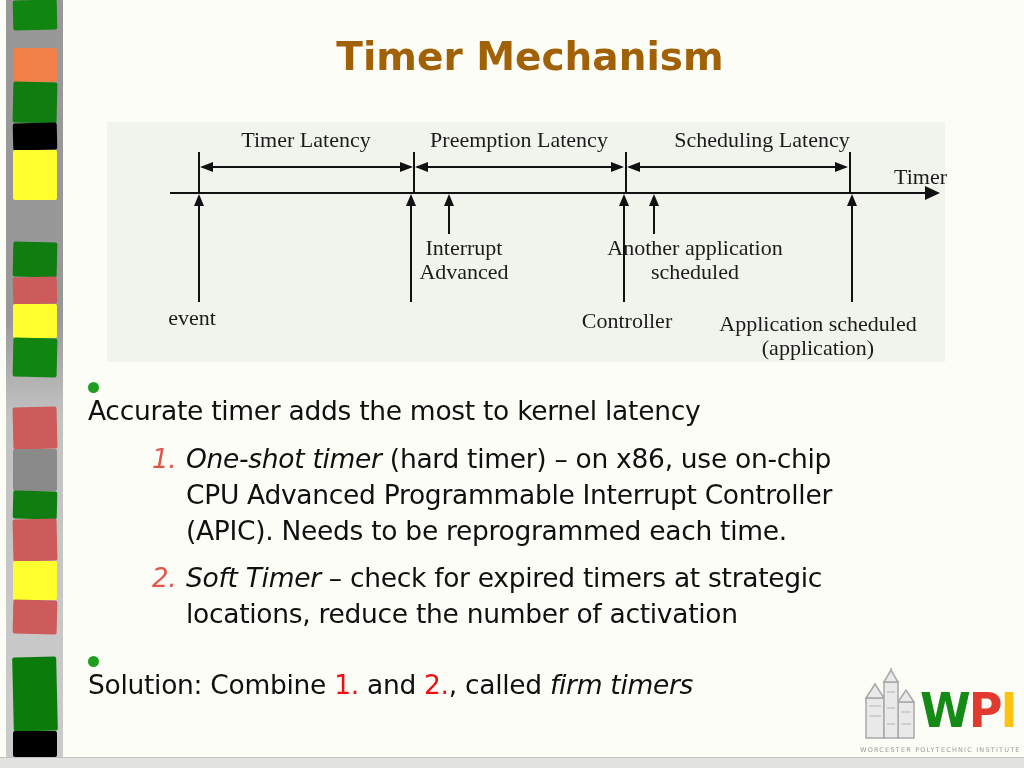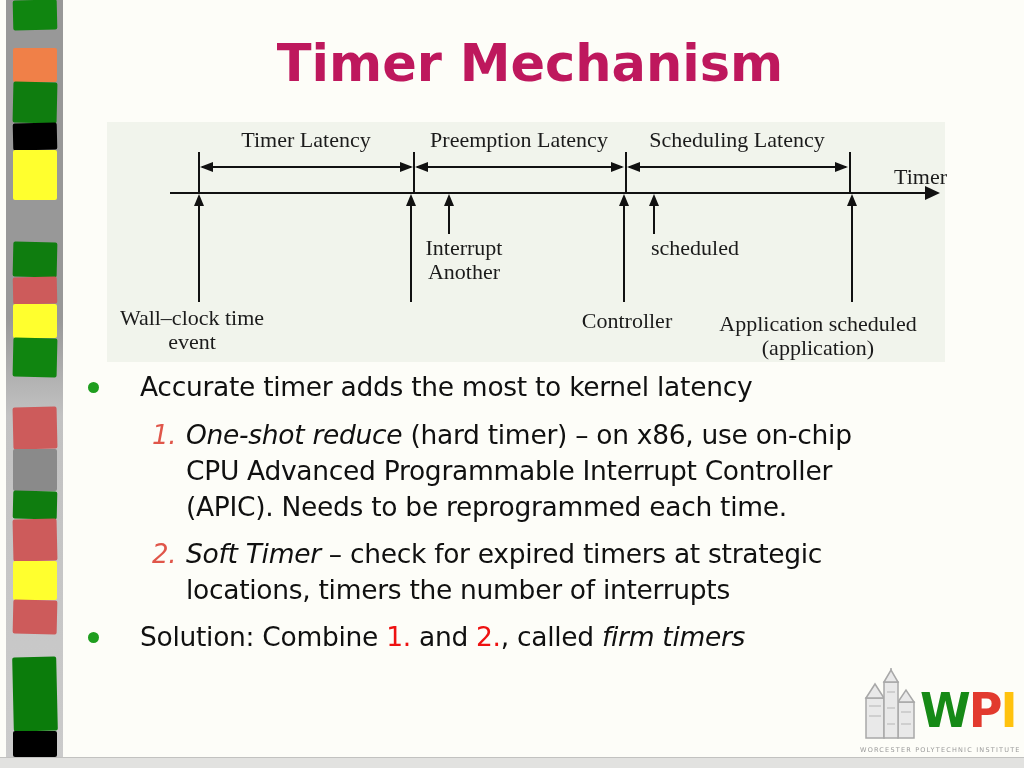--- a/index.html
+++ b/index.html
@@ -6,21 +6,21 @@
   .slide{position:relative;width:1024px;height:768px;background:#fdfdf8;overflow:hidden;
          font-family:"DejaVu Sans",sans-serif;}
   
   .bottom-band{position:absolute;left:0;bottom:0;width:1024px;height:10px;background:#e2e2e0;border-top:1px solid #c2c2c0;}
   
   .strip{position:absolute;left:6px;top:0;width:57px;height:757px;
          background:linear-gradient(#989898 0%,#989898 42%,#c2c2c2 55%,#cbcbcb 100%);}
   .strip .block{position:absolute;left:7px;width:44px;border-radius:2px;}
   
   .title{position:absolute;left:60px;top:34px;width:940px;text-align:center;
-         font-size:51px;font-weight:bold;color:#be185d;letter-spacing:0px;}
+         font-size:39px;font-weight:bold;color:#a16207;letter-spacing:0px;}
   
   .diagram{position:absolute;left:107px;top:122px;width:838px;height:240px;background:#f1f4ec;
            font-family:"Liberation Serif","DejaVu Serif",serif;color:#1b1b1b;}
   .dlabel{position:absolute;transform:translateX(-50%);font-size:22px;line-height:24px;
           text-align:center;white-space:nowrap;}
   .seg-label{top:6px;}
   .tick{position:absolute;top:30px;height:42px;width:2px;background:#111;}
   .dbl{position:absolute;top:44px;height:2px;background:#111;}
   .a-l{position:absolute;left:-2px;top:-4px;width:0;height:0;
        border-top:5px solid transparent;border-bottom:5px solid transparent;border-right:13px solid #111;}
@@ -31,21 +31,21 @@
           border-top:7px solid transparent;border-bottom:7px solid transparent;border-left:15px solid #111;}
   .time-label{position:absolute;left:760px;top:42px;width:80px;text-align:right;font-size:22px;}
   .ev{position:absolute;width:2px;background:#111;top:82px;}
   .ev.long{height:98px;}
   .ev.short{height:30px;}
   .up{position:absolute;top:72px;width:0;height:0;
       border-left:5px solid transparent;border-right:5px solid transparent;border-bottom:12px solid #111;}
   
   .content{position:absolute;left:0;top:369px;width:1010px;font-size:26.5px;color:#101010;letter-spacing:-0.3px;}
   .b-row{display:flex;align-items:flex-start;}
-  .b-dot-row{padding-left:88px;margin-bottom:12px;}
+  .b-dot-row{padding-left:88px;margin-bottom:12px;flex-direction:column;}
   .b-num-row{padding-left:152px;margin-bottom:11px;}
   .b-marker.dot{width:11px;height:11px;border-radius:50%;background:#1f9e1f;margin-top:13px;margin-right:41px;flex:none;}
   .b-marker.num{width:34px;flex:none;color:#e0564a;font-style:italic;font-size:26px;line-height:36px;}
   .b-text{flex:1;}
   .b-line{line-height:36px;}
   .it{font-style:italic;}
   .rednum{color:#ee1111;}
   
   .wpi{position:absolute;left:860px;top:666px;width:160px;height:92px;}
   .tower{position:absolute;left:0;top:2px;}
@@ -79,21 +79,21 @@
       <div class="block" style="top: 657px; height: 74px; background: rgb(11, 124, 11); transform: rotate(-1.3deg);"></div>
       <div class="block" style="top: 731px; height: 26px; background: rgb(0, 0, 0); transform: rotate(0deg);"></div>
     </div>
 
   <div class="title">Timer Mechanism</div>
 
   <div class="diagram">
 
     <div class="dlabel seg-label" style="left:199px">Timer Latency</div>
     <div class="dlabel seg-label" style="left:412px">Preemption Latency</div>
-    <div class="dlabel seg-label" style="left:630px">Scheduling Latency</div>
+    <div class="dlabel seg-label" style="left:655px">Scheduling Latency</div>
 
     <div class="tick" style="left:91px"></div>
     <div class="tick" style="left:306px"></div>
     <div class="tick" style="left:518px"></div>
     <div class="tick" style="left:742px"></div>
 
     <div class="dbl" style="left:95px;width:209px">
         <span class="a-l"></span>
         <span class="a-r"></span>
       </div>
@@ -118,57 +118,57 @@
     <div class="ev short" style="left:341px"></div>
     <div class="up" style="left:512px"></div>
     <div class="ev long" style="left:516px"></div>
     <div class="up" style="left:542px"></div>
     <div class="ev short" style="left:546px"></div>
     <div class="up" style="left:740px"></div>
     <div class="ev long" style="left:744px"></div>
 
     <div class="dlabel" style="left:357px;top:114px">
       <div>Interrupt</div>
-      <div>Another</div>
+      <div>Advanced</div>
     </div>
     <div class="dlabel" style="left:588px;top:114px">
+      <div>Another application</div>
       <div>scheduled</div>
     </div>
 
     <div class="dlabel" style="left:85px;top:184px">
-      <div>Wall–clock time</div>
       <div>event</div>
     </div>
     <div class="dlabel" style="left:520px;top:187px">Controller</div>
     <div class="dlabel" style="left:711px;top:190px">
       <div>Application scheduled</div>
       <div>(application)</div>
     </div>
   </div>
 
   <div class="content">
       <div class="b-row b-dot-row">
         <span class="b-marker dot"></span>
         <div class="b-text">
           <div class="b-line"><span>Accurate timer adds the most to kernel latency</span></div>
         </div>
       </div>
       <div class="b-row b-num-row">
         <span class="b-marker num">1.</span>
         <div class="b-text">
-          <div class="b-line"><span class="it">One-shot reduce</span><span>  (hard timer) – on x86, use on-chip</span></div>
+          <div class="b-line"><span class="it">One-shot timer</span><span>  (hard timer) – on x86, use on-chip</span></div>
           <div class="b-line"><span>CPU Advanced Programmable Interrupt Controller</span></div>
           <div class="b-line"><span>(APIC).  Needs to be reprogrammed each time.</span></div>
         </div>
       </div>
       <div class="b-row b-num-row">
         <span class="b-marker num">2.</span>
         <div class="b-text">
           <div class="b-line"><span class="it">Soft Timer</span><span> – check for expired timers at strategic</span></div>
-          <div class="b-line"><span>locations, timers the number of interrupts</span></div>
+          <div class="b-line"><span>locations, reduce the number of activation</span></div>
         </div>
       </div>
       <div class="b-row b-dot-row">
         <span class="b-marker dot"></span>
         <div class="b-text">
           <div class="b-line"><span>Solution: Combine </span><span class="rednum">1.</span><span> and </span><span class="rednum">2.</span><span>, called </span><span class="it">firm timers</span></div>
         </div>
       </div>
     </div>
 

